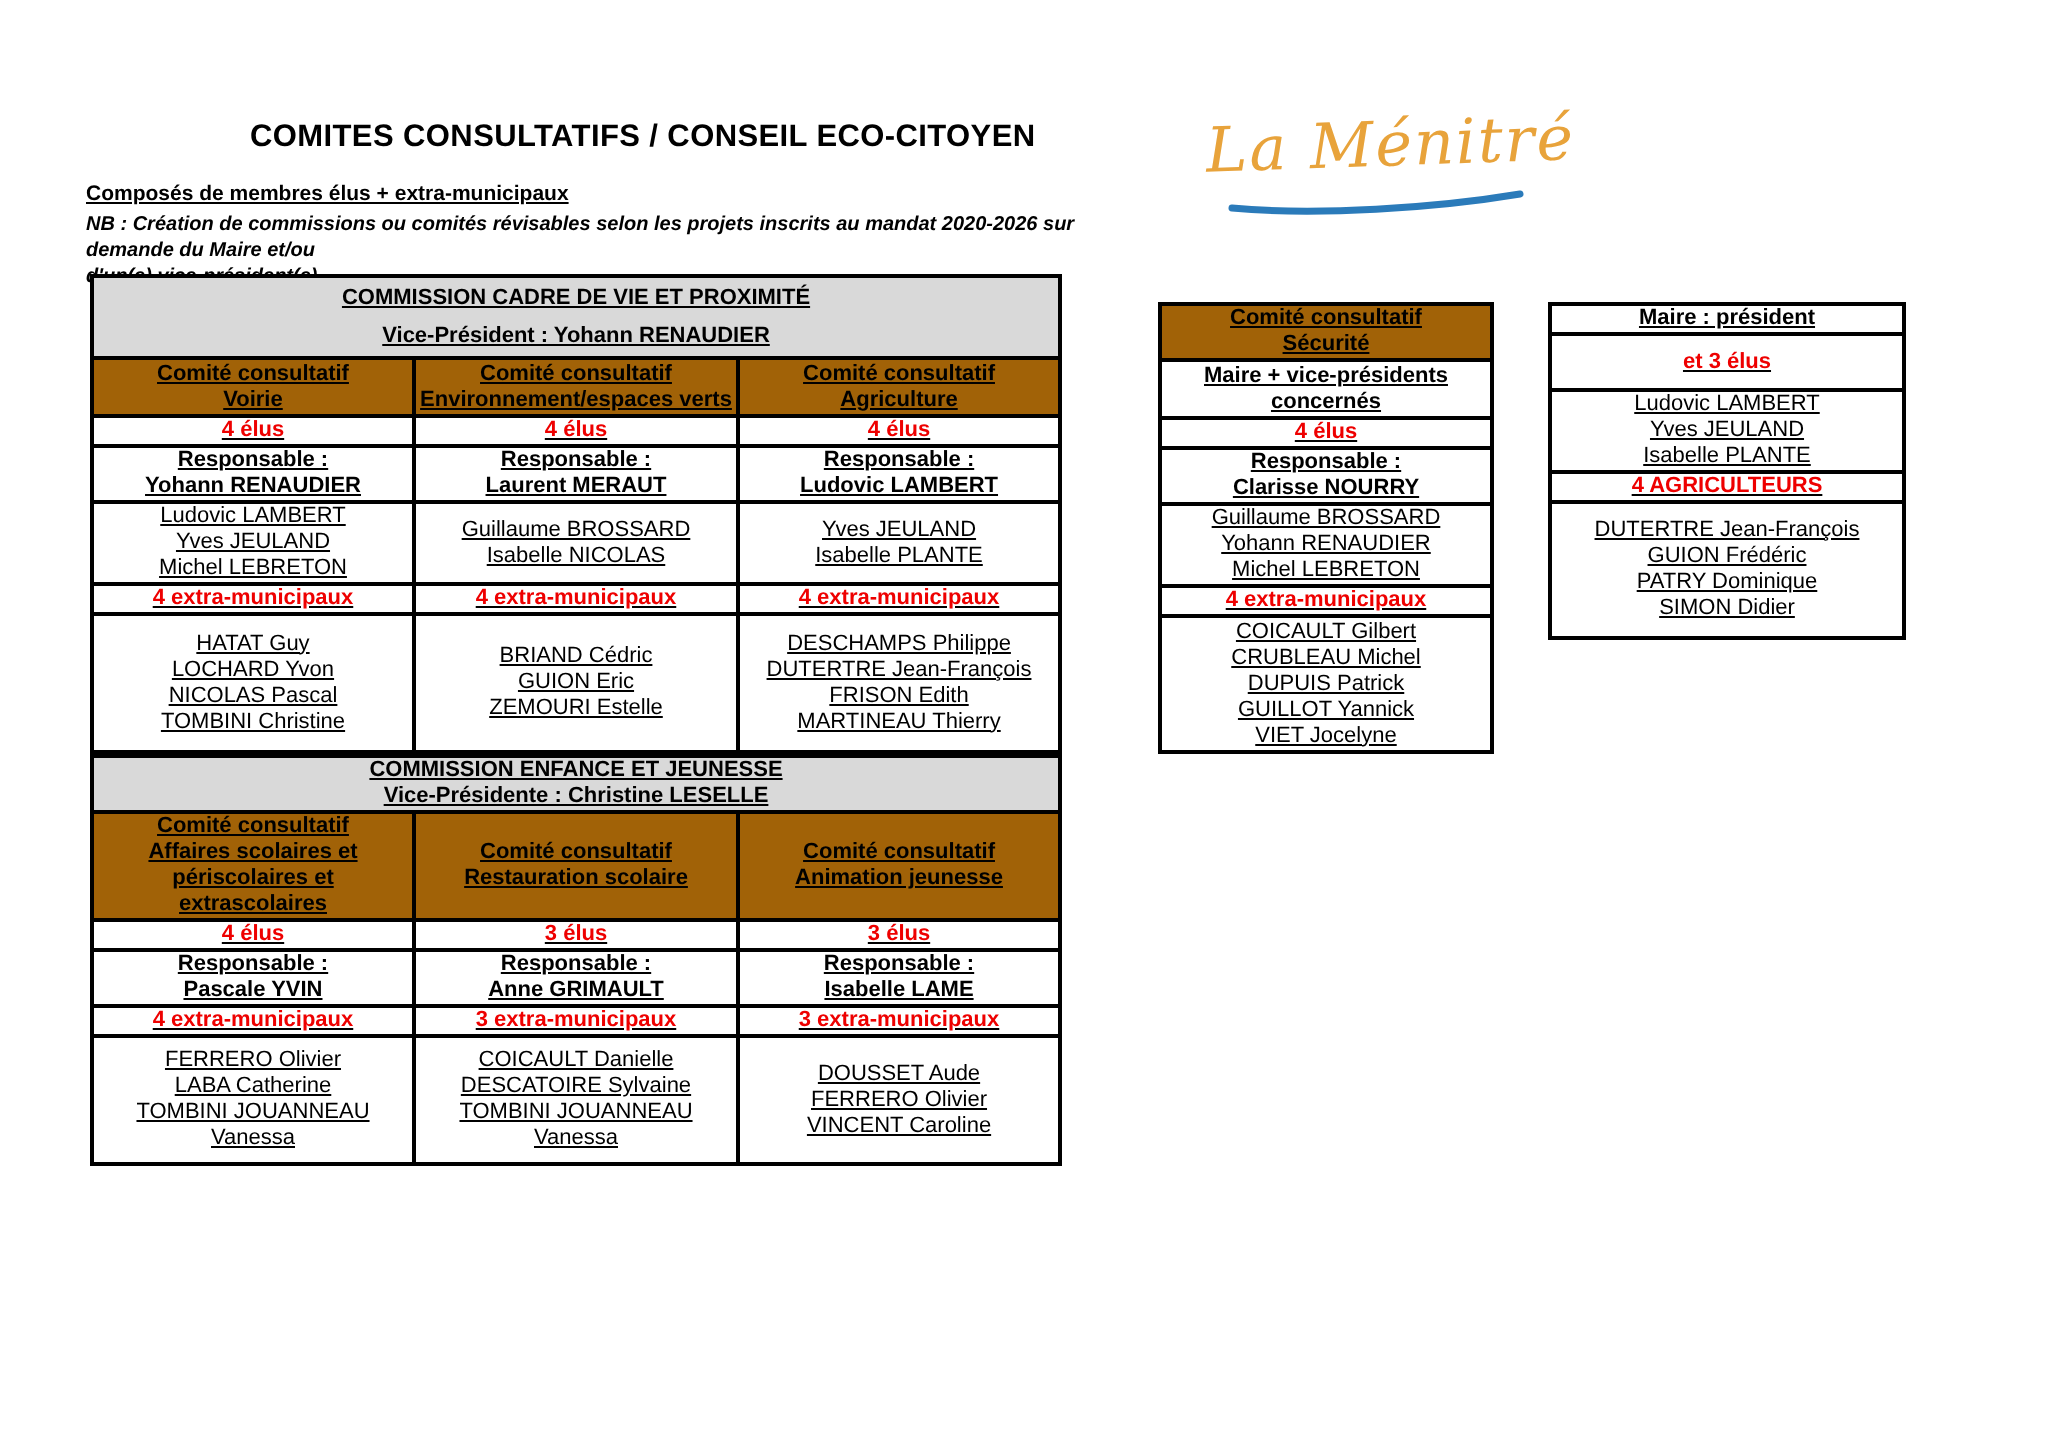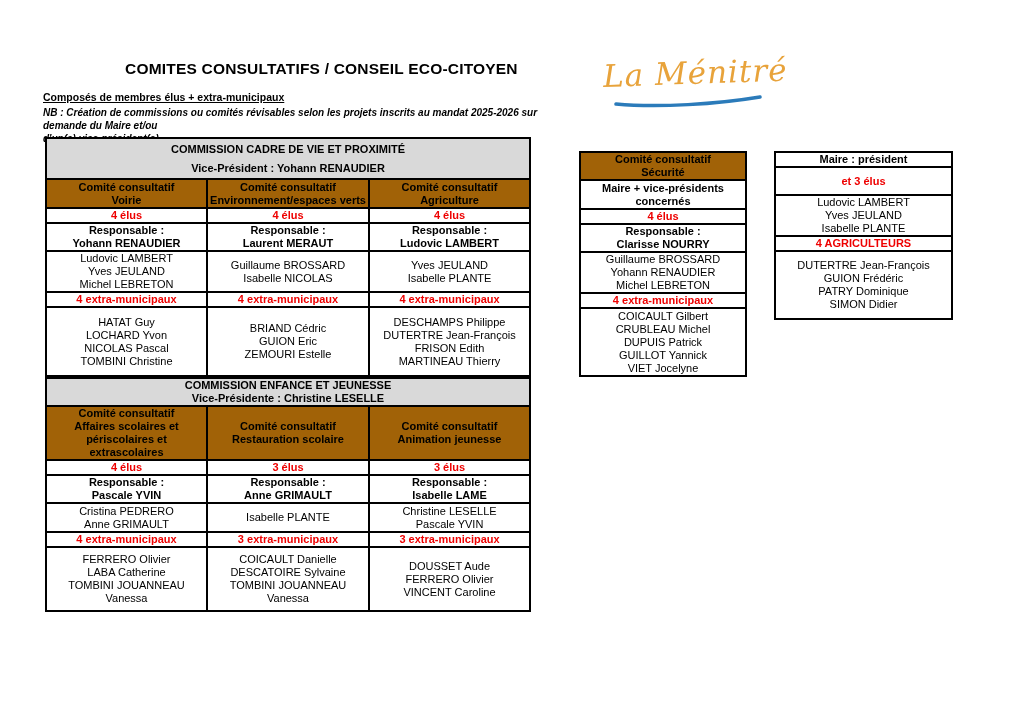--- a/index.html
+++ b/index.html
@@ -25,21 +25,21 @@
 
   .logo{position:absolute;left:603px;top:55px;width:168px;height:52px;}
   .logo-text{
     font-family:"DejaVu Serif",serif;font-style:italic;
     font-size:31px;color:#E8A33B;white-space:nowrap;
     transform:rotate(-2deg);letter-spacing:1px;
   }
   .logo-swoosh{position:absolute;left:10px;top:40px;}
 
   table.tbl{
-    position:absolute;border-collapse:collapse;table-layout:fixed;background:#fff;
+    position:absolute;border-collapse:collapse;table-layout:fixed;background:#fff;text-decoration:underline;
   }
   table.tbl td{
     border:2px solid #000;text-align:center;vertical-align:middle;
     padding:0 2px;font-size:11px;line-height:13px;overflow:hidden;
   }
   td.gray{background:#D9D9D9;font-weight:700;}
   td.yellow{background:#a16207;font-weight:700;}
   td.red{color:#EE0000;font-weight:700;font-size:10.5px;line-height:12px;}
   td.names{font-size:10.5px;}
   .bold{font-weight:700;text-align:center;}
@@ -56,21 +56,21 @@
 
   <div class="logo">
     <div class="logo-text">La Ménitré</div>
     <svg class="logo-swoosh" width="150" height="14" viewBox="0 0 150 14">
       <path d="M3,9 C45,13 105,9 147,2" stroke="#2B7BBA" stroke-width="3.5" fill="none" stroke-linecap="round"></path>
     </svg>
   </div>
 
   <div class="intro-underline">Composés de membres élus + extra-municipaux</div>
   <div class="intro-nb">
-    <div>NB : Création de commissions ou comités révisables selon les projets inscrits au mandat 2025-2026 sur demande du Maire et/ou</div>
+    <div>NB : Création de commissions ou comités révisables selon les projets inscrits au mandat 2020-2026 sur demande du Maire et/ou</div>
     <div>d'un(e) vice-président(e)</div>
   </div>
 
   <table class="tbl" style="left:45px;top:137px;width:484px;">
     <colgroup>
         <col style="width:161px">
         <col style="width:162px">
         <col style="width:161px">
       </colgroup>
     <tbody>
@@ -198,33 +198,20 @@
       </td>
       <td>
         <div class="bold">Responsable :</div>
         <div class="bold">Anne GRIMAULT</div>
       </td>
       <td>
         <div class="bold">Responsable :</div>
         <div class="bold">Isabelle LAME</div>
       </td>
     </tr>
-    <tr style="height:29px">
-      <td class="names">
-            <div>Cristina PEDRERO</div>
-            <div>Anne GRIMAULT</div>
-          </td>
-      <td class="names">
-            <div>Isabelle PLANTE</div>
-          </td>
-      <td class="names">
-            <div>Christine LESELLE</div>
-            <div>Pascale YVIN</div>
-          </td>
-    </tr>
     <tr style="height:14px">
       <td class="red">4 extra-municipaux</td>
       <td class="red">3 extra-municipaux</td>
       <td class="red">3 extra-municipaux</td>
     </tr>
     <tr style="height:64px">
       <td class="names">
             <div>FERRERO Olivier</div>
             <div>LABA Catherine</div>
             <div>TOMBINI JOUANNEAU Vanessa</div>

